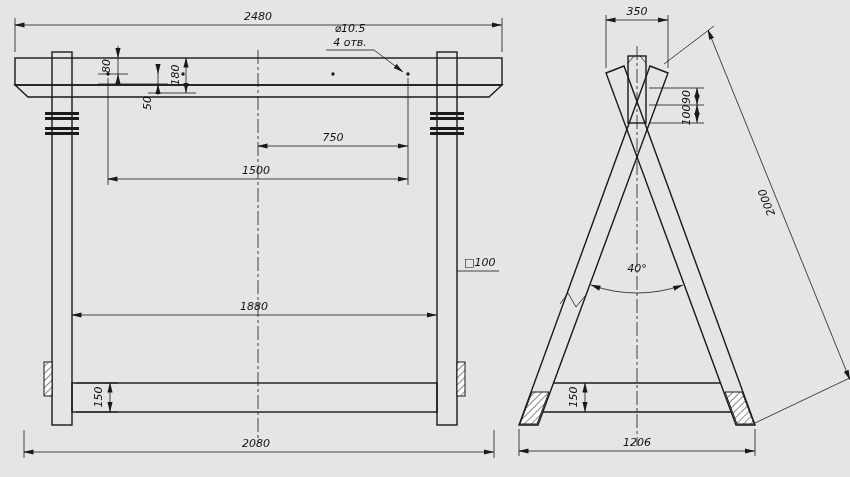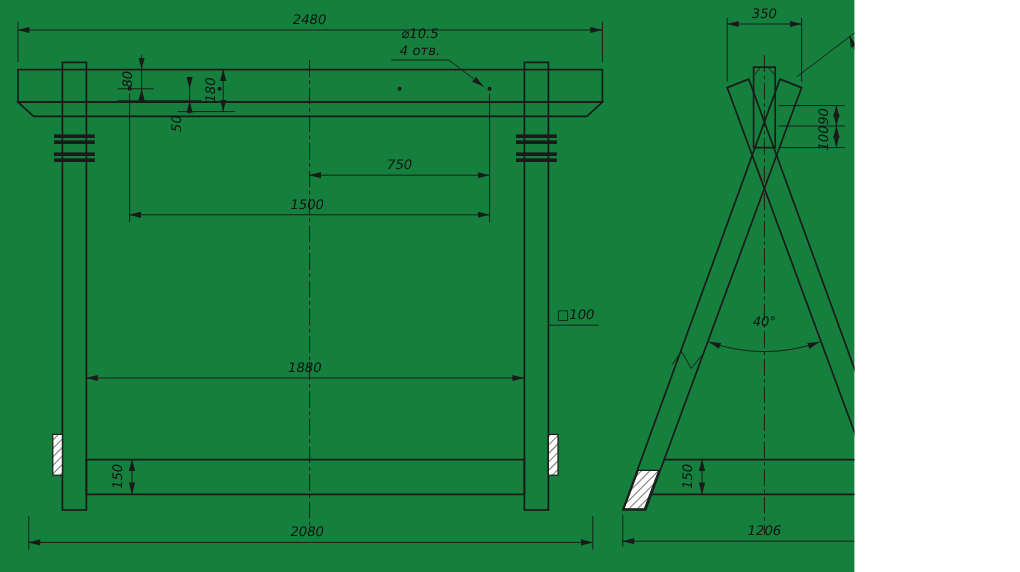--- a/index.html
+++ b/index.html
@@ -1,16 +1,16 @@
 <!DOCTYPE html>
 <html><head>
 <meta charset="utf-8">
 <style>
   html,body{margin:0;padding:0;background:#ffffff;}
-  .sheet{position:relative;width:712px;height:477px;background:#15803d;overflow:hidden;}
+  .sheet{position:relative;width:850px;height:477px;background:#e5e5e5;overflow:hidden;}
   svg{display:block;}
   .o{fill:none;stroke:#1a1a1a;stroke-width:1.4;stroke-linejoin:miter;}
   .t{fill:none;stroke:#1a1a1a;stroke-width:0.8;}
   .c{fill:none;stroke:#1a1a1a;stroke-width:0.8;stroke-dasharray:14 3 3 3;}
   .d{fill:none;stroke:#1a1a1a;stroke-width:0.8;marker-start:url(#as);marker-end:url(#ae);}
   .bar{fill:#1a1a1a;stroke:none;}
   .hatchf{fill:url(#h);stroke:#1a1a1a;stroke-width:1;}
   .hole{fill:#1a1a1a;stroke:none;}
   text{font:italic 11px "DejaVu Sans",sans-serif;fill:#111;}
 </style>

